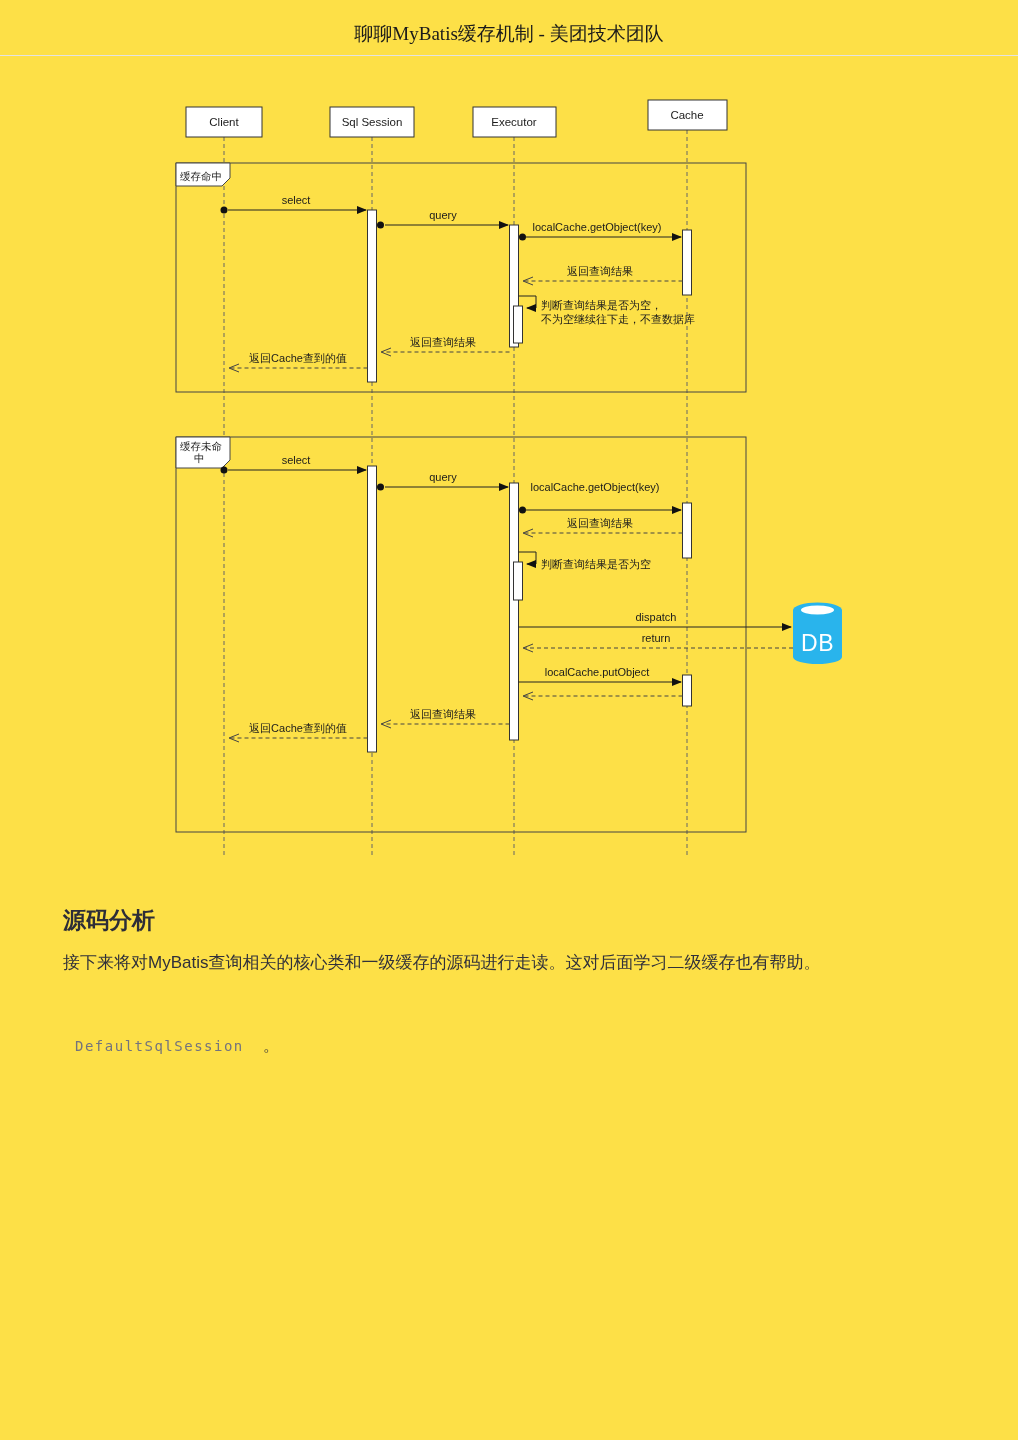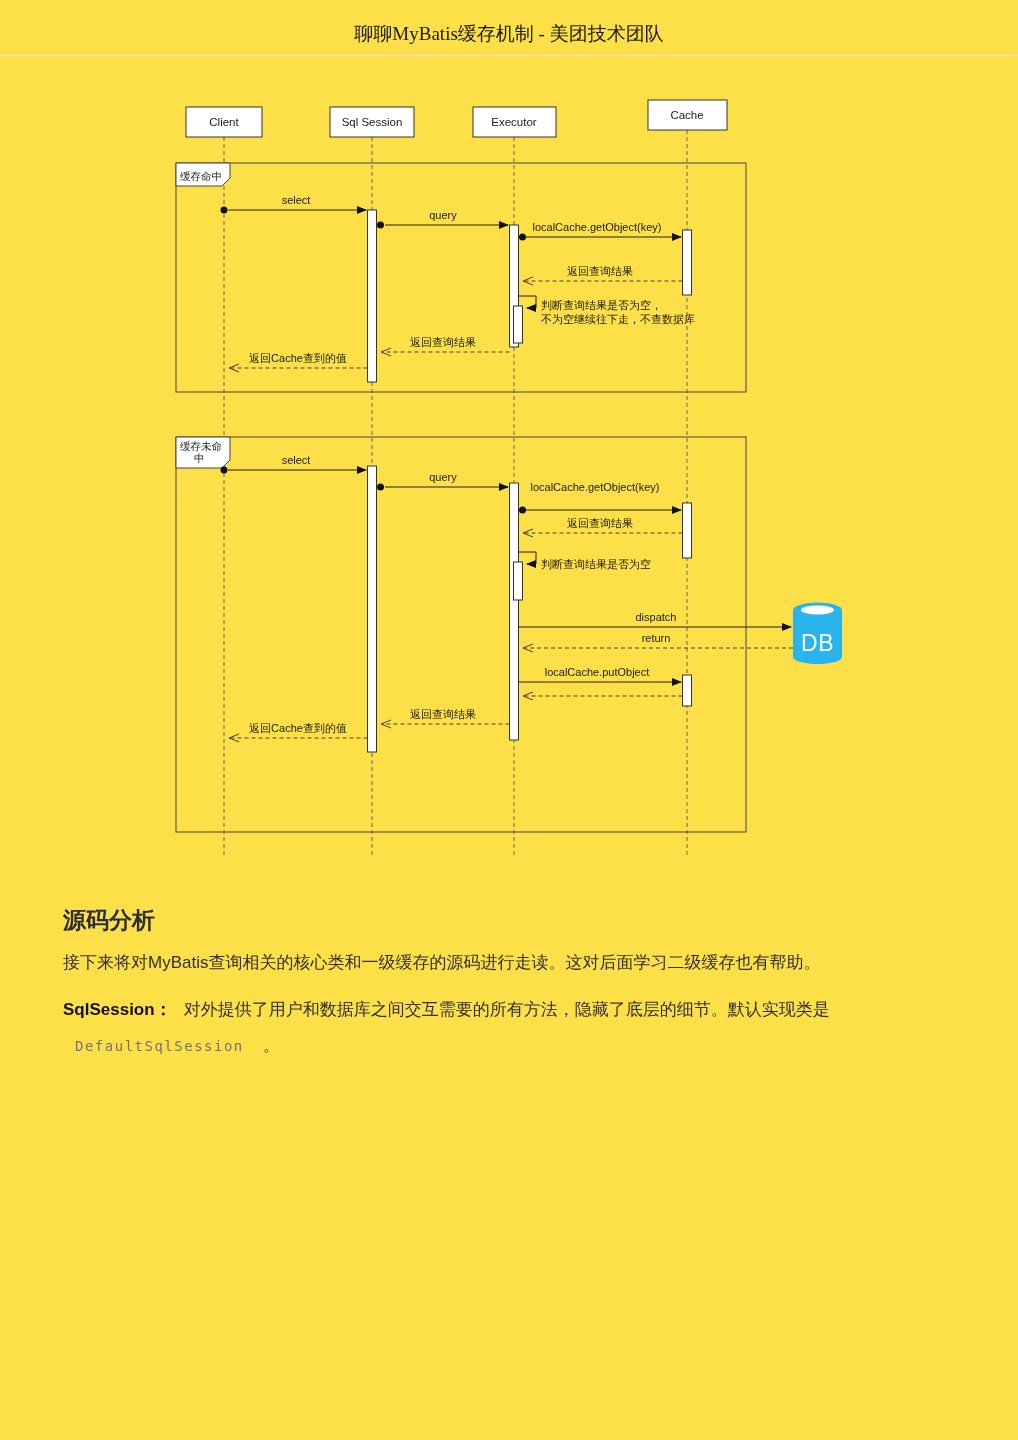--- a/index.html
+++ b/index.html
@@ -159,16 +159,15 @@
       <ellipse cx="817.5" cy="657" rx="24.5" ry="7" fill="#29b4ec"></ellipse>
       <rect x="793" y="610" width="49" height="47" fill="#29b4ec"></rect>
       <ellipse cx="817.5" cy="610" rx="24.5" ry="7.5" fill="#29b4ec"></ellipse>
       <ellipse cx="817.5" cy="610" rx="16.5" ry="4.5" fill="#ffffff"></ellipse>
       <text class="dbtext" x="817.5" y="651">DB</text>
     </g>
   </svg>
 
   <h2 class="article-heading">源码分析</h2>
   <p class="article-p1">接下来将对MyBatis查询相关的核心类和一级缓存的源码进行走读。这对后面学习二级缓存也有帮助。</p>
-  <p class="article-p2"><strong class="term">SqlSession：</strong><span>对外提供了用户和数据库之间交互需要的所有方法，隐藏了底层的细节。默认实现类是</span></p>
   <p class="article-code-line"><code>DefaultSqlSession</code><span>。</span></p>
 
 </div>
 
 </body></html>

